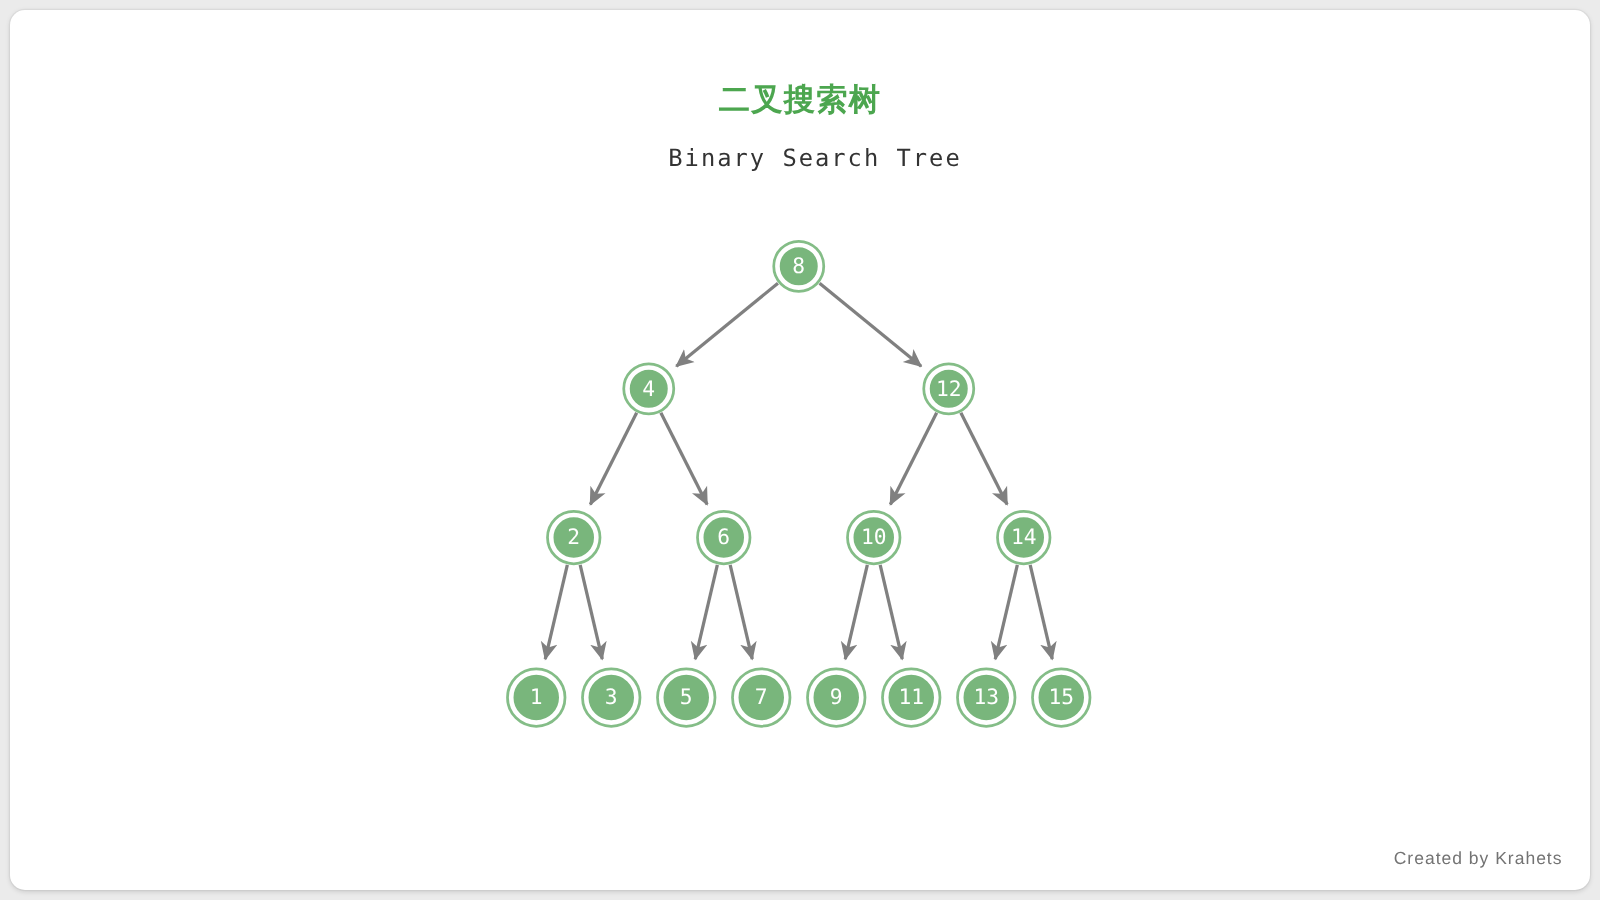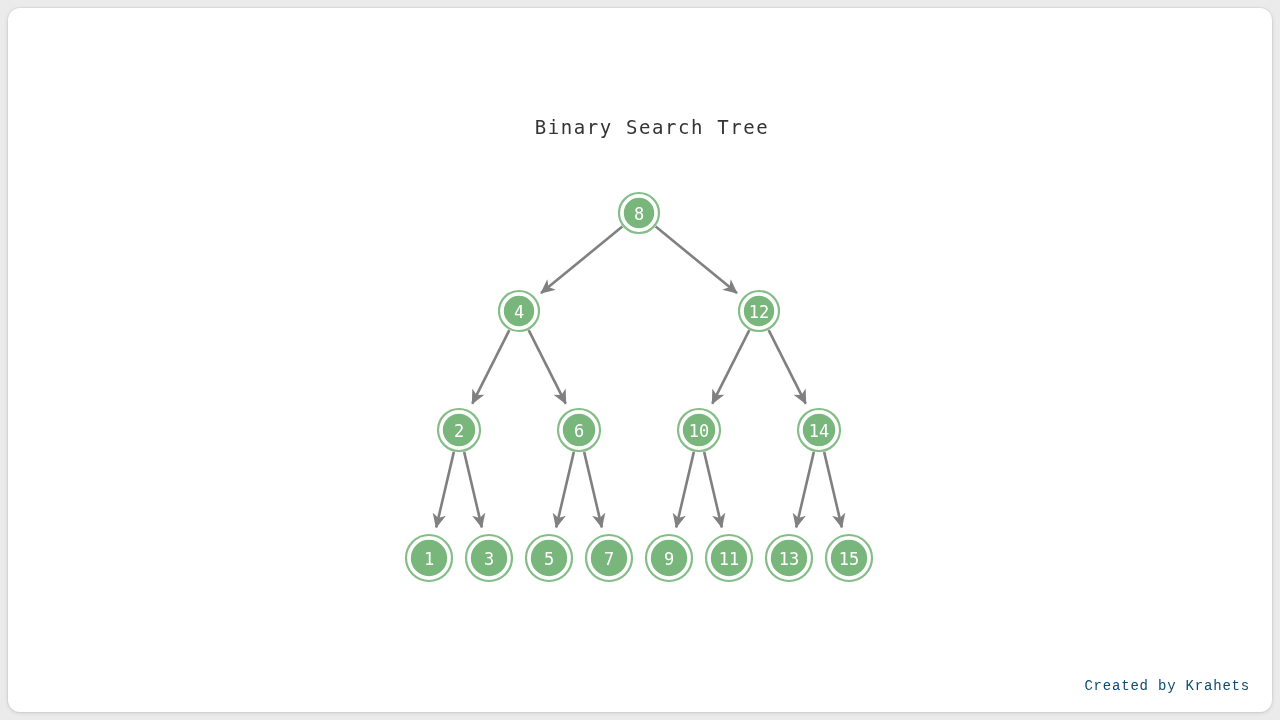--- a/index.html
+++ b/index.html
@@ -47,23 +47,23 @@
     font-size: 19px;
     color: #333333;
     letter-spacing: 1.6px;
     line-height: 28px;
     padding-left: 12px;
   }
   #watermark {
     position: absolute;
     right: 22px;
     bottom: 18px;
-    font-family: Liberation Mono, monospace;
+    font-family: Liberation Sans, sans-serif;
     font-size: 14px;
-    color: #0c4a6e;
+    color: #737373;
     letter-spacing: 0.8px;
   }
   #tree-svg {
     position: absolute;
     left: -8px;
     top: -8px;
     width: 1280px;
     height: 720px;
   }
   .node-circle-outer {
@@ -87,20 +87,21 @@
     stroke: #808080;
     stroke-width: 2.6;
     fill: none;
   }
 </style>
 </head>
 <body>
 
 <div id="card">
 
+  <div id="title">二叉搜索树</div>
   <div id="subtitle">Binary Search Tree</div>
 
   <svg id="tree-svg" viewBox="0 0 1280 720" xmlns="http://www.w3.org/2000/svg">
     <defs>
       <marker id="arrowhead" markerWidth="6" markerHeight="6" refX="5.2" refY="3" orient="auto" markerUnits="strokeWidth">
         <path d="M0,0.4 L5.6,3 L0,5.6 L1.5,3 Z" fill="#808080"></path>
       </marker>
     </defs>
     <g id="edges-layer">
         <line x1="622.3475592568872" y1="226.59949327354212" x2="541.0741656362193" y2="292.9727647304209" class="edge-line" marker-end="url(#arrowhead)"></line>

